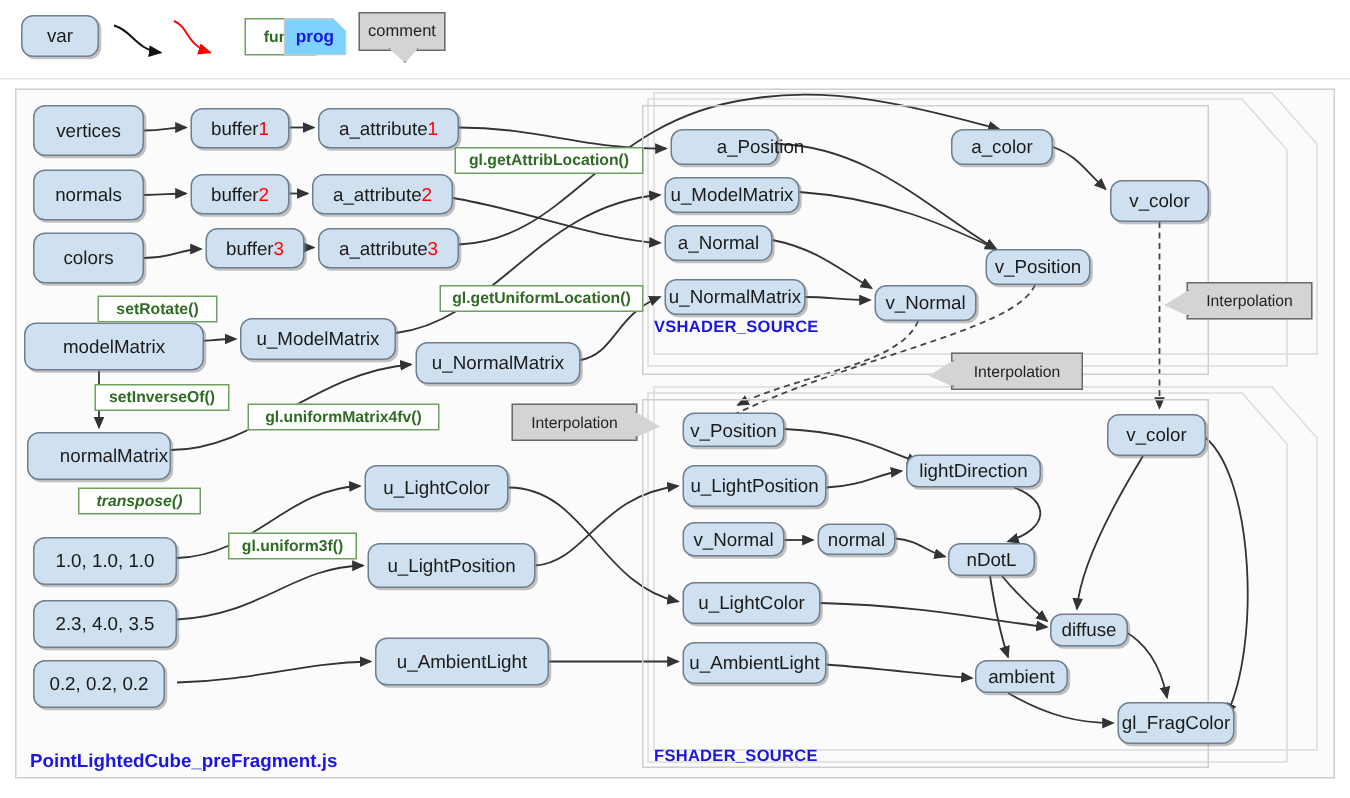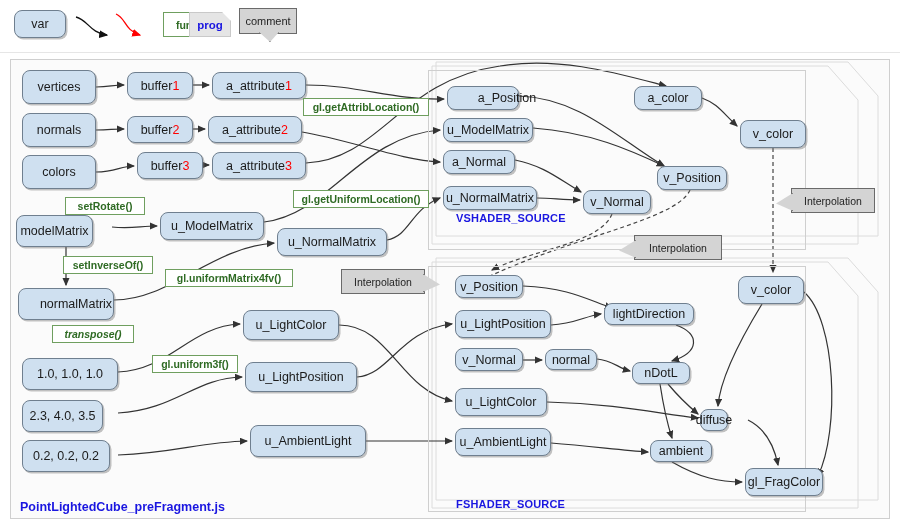--- a/index.html
+++ b/index.html
@@ -26,21 +26,21 @@
   .func{
     position:absolute;box-sizing:border-box;
     background:#ffffff;border:1px solid #6f9f5f;
     display:flex;align-items:center;justify-content:center;
     color:#2f6b24;font-size:10.5px;font-weight:bold;white-space:nowrap;
     padding:0 4px;
   }
 
   
   .prog{
-    position:absolute;box-sizing:border-box;background:#e5e5e5;
+    position:absolute;box-sizing:border-box;background:#7dd3fc;
     display:flex;align-items:center;justify-content:center;
     color:#1a16e0;font-size:11.5px;font-weight:bold;
     border:1px solid #c9c9c9;
     clip-path:polygon(0 0, calc(100% - 9px) 0, 100% 9px, 100% 100%, 0 100%);
   }
 
   
   .comment{
     position:absolute;box-sizing:border-box;
     background:#d4d4d4;border:1px solid #6a6a6a;
@@ -71,21 +71,21 @@
     position:absolute;right:-16px;top:4px;width:17px;height:16px;
     background:#d4d4d4;border-top:1px solid #6a6a6a;border-bottom:1px solid #6a6a6a;
     clip-path:polygon(0 0,0 100%,100% 58%);
   }
 
   
   .panel{position:absolute;box-sizing:border-box;border:1px solid #cfcfcf;background:transparent;z-index:2;}
 
   .outer{position:absolute;box-sizing:border-box;border:1px solid #cfcfcf;background:#fbfbfb;z-index:0;}
 
-  .srclabel{position:absolute;color:#1a16e0;font-size:11px;font-weight:bold;letter-spacing:.2px;z-index:5;padding-left:20px;}
+  .srclabel{position:absolute;color:#1a16e0;font-size:11px;font-weight:bold;letter-spacing:.2px;z-index:5;}
   .filelabel{position:absolute;color:#1a16e0;font-size:12.5px;font-weight:bold;z-index:5;}
 
   .legend-sep{position:absolute;left:0;top:52px;width:900px;height:1px;background:#e6e6e6;}
 </style>
 </head>
 <body>
 
 <div id="stage">
 
   <div class="var" style="left:14px;top:10px;width:52px;height:28px;">
@@ -241,21 +241,21 @@
         <span class="num">1</span>
       </div>
       <div class="var" style="left: 208px; top: 116px; width: 94px; height: 27px;">
         <span>a_attribute</span>
         <span class="num">2</span>
       </div>
       <div class="var" style="left: 212px; top: 152px; width: 94px; height: 27px;">
         <span>a_attribute</span>
         <span class="num">3</span>
       </div>
-      <div class="var" style="left: 16px; top: 215px; width: 77px; height: 32px;">
+      <div class="var" style="left: 16px; top: 215px; width: 120px; height: 32px;">
         <span>modelMatrix</span>
       </div>
       <div class="var" style="left: 18px; top: 288px; width: 96px; height: 32px; padding-left: 20px;">
         <span>normalMatrix</span>
       </div>
       <div class="var" style="left: 160px; top: 212px; width: 104px; height: 28px;">
         <span>u_ModelMatrix</span>
       </div>
       <div class="var" style="left: 277px; top: 228px; width: 110px; height: 28px;">
         <span>u_NormalMatrix</span>
@@ -265,21 +265,21 @@
       </div>
       <div class="var" style="left: 245px; top: 362px; width: 112px; height: 30px;">
         <span>u_LightPosition</span>
       </div>
       <div class="var" style="left: 250px; top: 425px; width: 116px; height: 32px;">
         <span>u_AmbientLight</span>
       </div>
       <div class="var" style="left: 22px; top: 358px; width: 96px; height: 32px;">
         <span>1.0, 1.0, 1.0</span>
       </div>
-      <div class="var" style="left: 22px; top: 400px; width: 81px; height: 32px; justify-content: center;">
+      <div class="var" style="left: 22px; top: 400px; width: 96px; height: 32px; justify-content: center;">
         <span>2.3, 4.0, 3.5</span>
       </div>
       <div class="var" style="left: 22px; top: 440px; width: 88px; height: 32px;">
         <span>0.2, 0.2, 0.2</span>
       </div>
       <div class="var" style="left: 447px; top: 86px; width: 72px; height: 24px; padding-left: 48px;">
         <span>a_Position</span>
       </div>
       <div class="var" style="left: 443px; top: 118px; width: 90px; height: 24px;">
         <span>u_ModelMatrix</span>
@@ -319,21 +319,21 @@
       </div>
       <div class="var" style="left: 545px; top: 349px; width: 52px; height: 21px;">
         <span>normal</span>
       </div>
       <div class="var" style="left: 604px; top: 303px; width: 90px; height: 22px;">
         <span>lightDirection</span>
       </div>
       <div class="var" style="left: 632px; top: 362px; width: 58px; height: 22px;">
         <span>nDotL</span>
       </div>
-      <div class="var" style="left: 700px; top: 409px; width: 28px; height: 22px;">
+      <div class="var" style="left: 700px; top: 409px; width: 52px; height: 22px;">
         <span>diffuse</span>
       </div>
       <div class="var" style="left: 650px; top: 440px; width: 62px; height: 22px;">
         <span>ambient</span>
       </div>
       <div class="var" style="left: 745px; top: 468px; width: 78px; height: 28px;">
         <span>gl_FragColor</span>
       </div>
       <div class="var" style="left: 738px; top: 276px; width: 66px; height: 28px;">
         <span>v_color</span>

